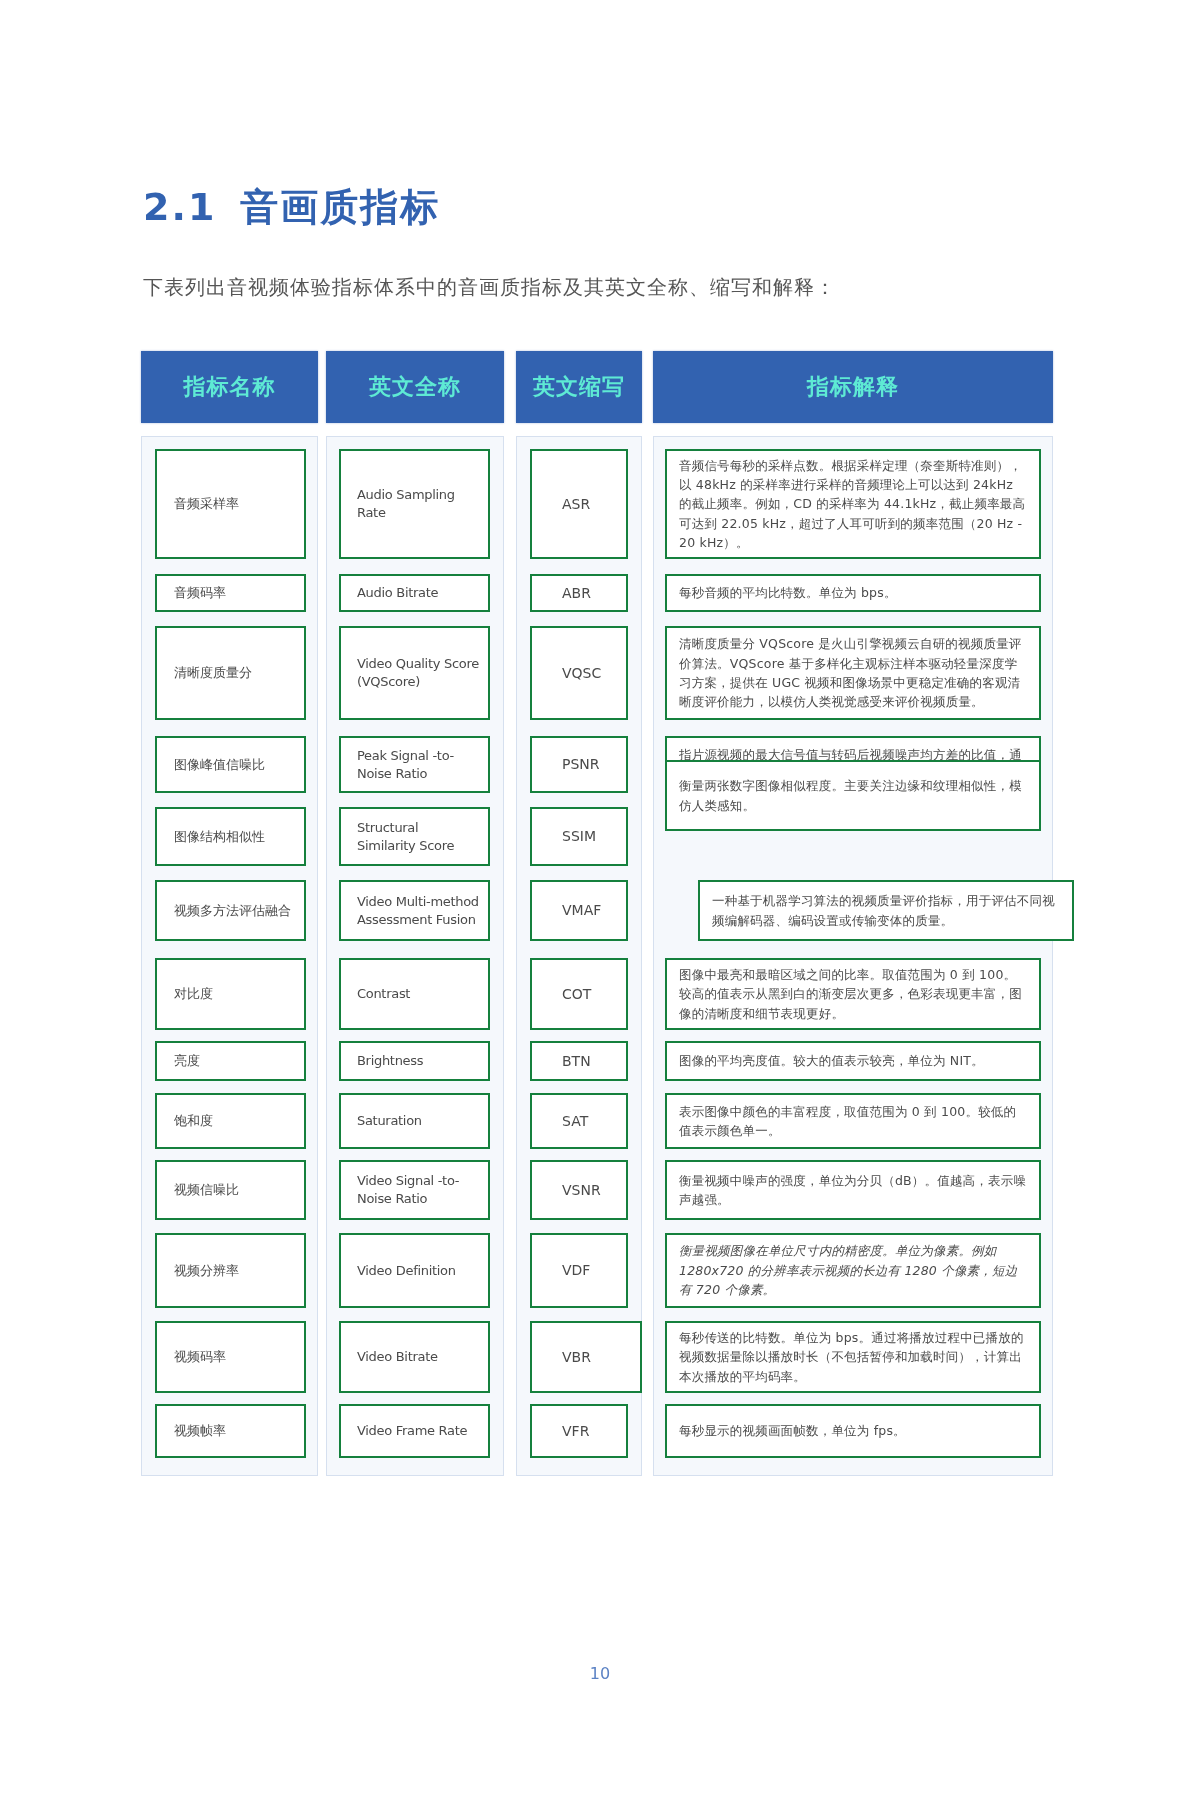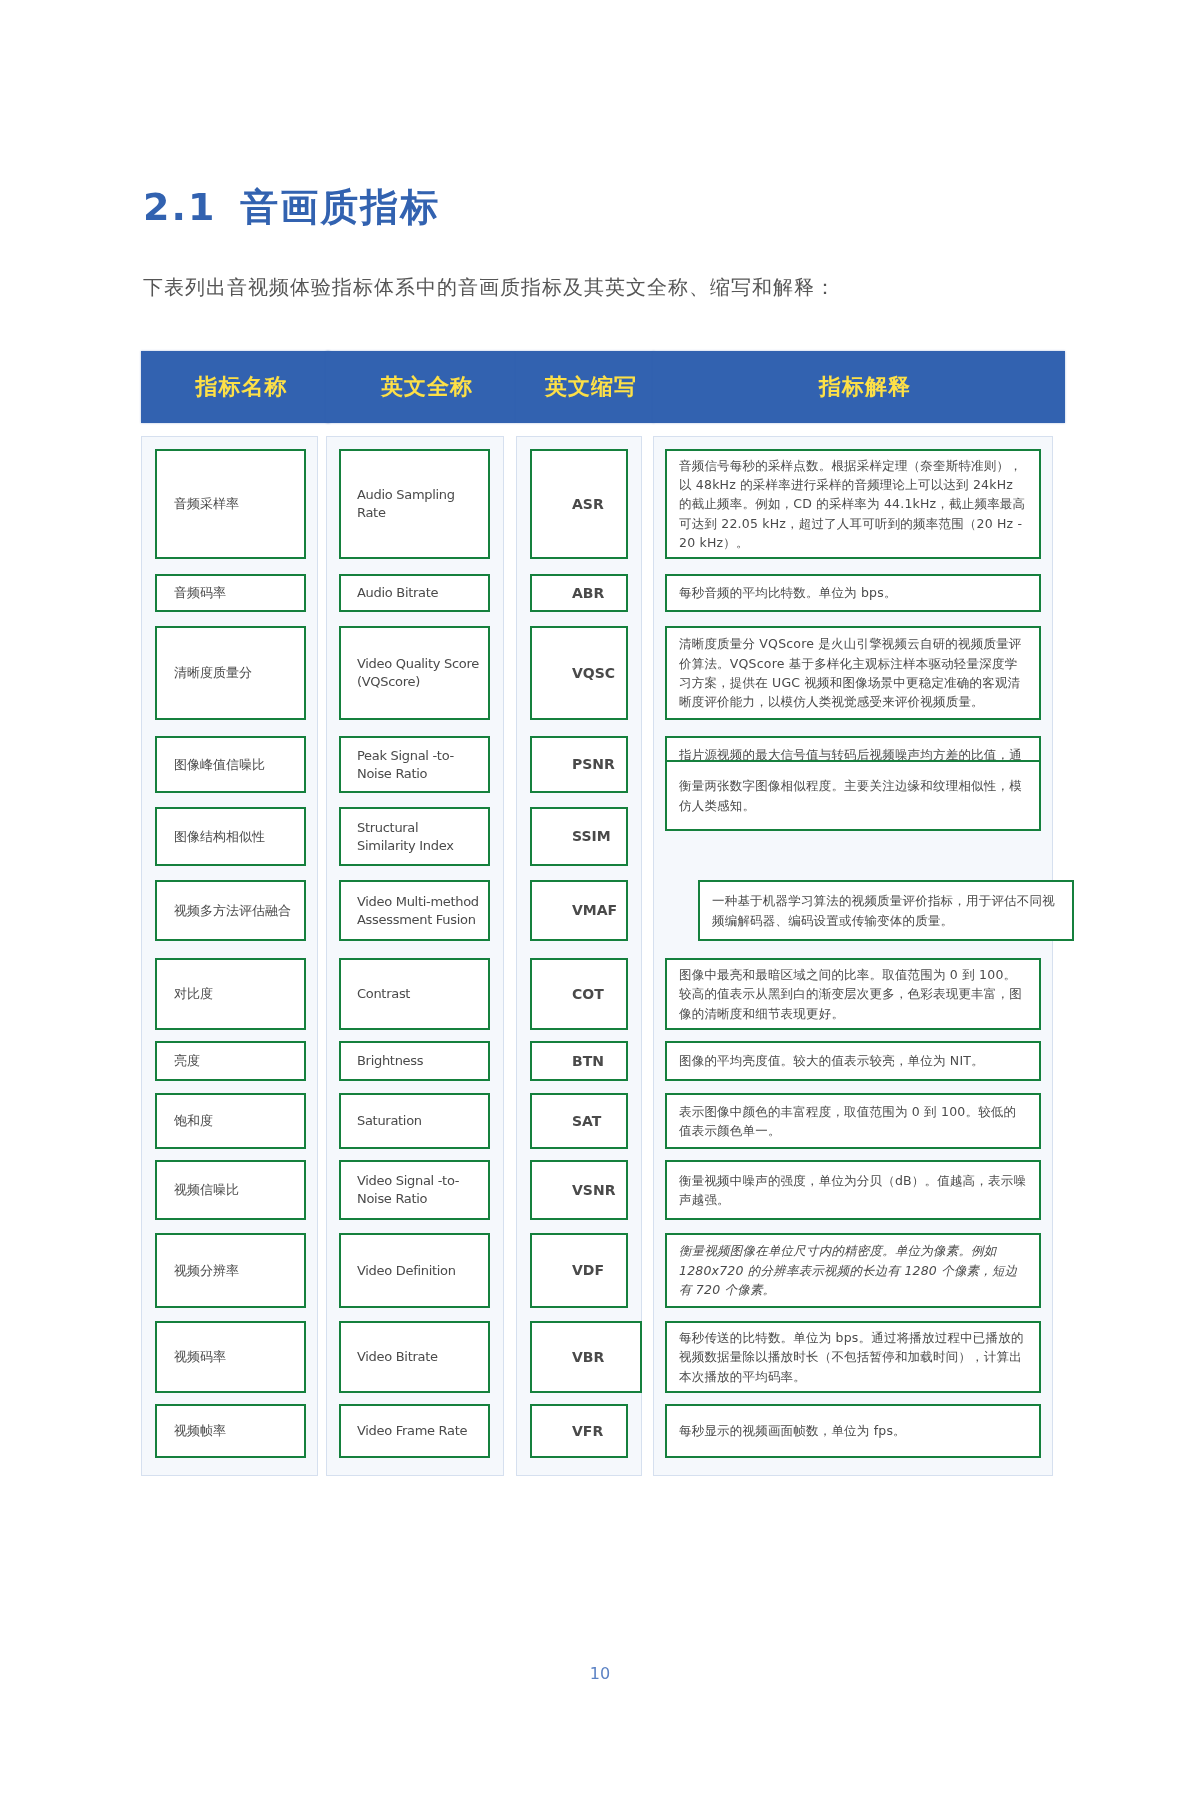--- a/index.html
+++ b/index.html
@@ -13,40 +13,39 @@
     font-size: 38px; font-weight: bold; color: #3262b0;
     letter-spacing: 2px; white-space: nowrap;
   }
   .title .num { margin-right: 24px; }
   .intro {
     position: absolute; left: 143px; top: 274px;
     font-size: 20px; color: #555555; letter-spacing: 1px; white-space: nowrap;
   }
   .header-cell {
     position: absolute; top: 351px; height: 72px;
-    background: #3262b0; color: #fde047;
+    background: #3262b0; color: #5eead4;
     font-size: 22px; font-weight: bold; letter-spacing: 1px;
     display: flex; align-items: center; justify-content: center;
     box-shadow: 0 0 2px rgba(50,98,176,0.4);
-    padding-left: 12px;
   }
   .col-frame {
     position: absolute; top: 436px; height: 1040px;
     background: #f5f8fc; border: 1px solid #d6e0ef;
     box-sizing: border-box;
   }
   .cell {
     position: absolute; background: #ffffff;
     border: 2px solid #15803d; box-sizing: border-box;
     display: flex; align-items: center;
     font-size: 13px; color: #4a4a4a; line-height: 1.35;
   }
   .cell.c1 { padding-left: 17px; }
   .cell.c2 { padding-left: 16px; padding-right: 8px; font-size: 13px; letter-spacing: -0.3px; }
-  .cell.c3 { padding-left: 40px; font-size: 14px; font-weight: bold; }
+  .cell.c3 { padding-left: 30px; font-size: 14px; }
   .cell.c4 { padding: 0 12px 0 12px; font-size: 12.5px; line-height: 1.55; letter-spacing: 0.2px; }
   .page-num {
     position: absolute; left: 0; width: 1200px; top: 1664px;
     text-align: center; font-size: 16px; color: #5b82c4;
   }
 </style>
 </head>
 <body>
 
 <div class="title">
@@ -111,21 +110,21 @@
     <div class="cell c3" style="left: 530px; top: 736px; width: 98px; height: 57px;">
       <span>PSNR</span>
     </div>
     <div class="cell c4" style="left: 665px; top: 736px; width: 376px; height: 57px;">
       <span>指片源视频的最大信号值与转码后视频噪声均方差的比值，通常用于衡量压缩后视频与片源相比的质量差异。</span>
     </div>
     <div class="cell c1" style="left: 155px; top: 807px; width: 151px; height: 59px;">
       <span>图像结构相似性</span>
     </div>
     <div class="cell c2" style="left: 339px; top: 807px; width: 151px; height: 59px;">
-      <span>Structural Similarity Index</span>
+      <span>Structural Similarity Score</span>
     </div>
     <div class="cell c3" style="left: 530px; top: 807px; width: 98px; height: 59px;">
       <span>SSIM</span>
     </div>
     <div class="cell c4" style="left: 665px; top: 760px; width: 376px; height: 71px;">
       <span>衡量两张数字图像相似程度。主要关注边缘和纹理相似性，模仿人类感知。</span>
     </div>
     <div class="cell c1" style="left: 155px; top: 880px; width: 151px; height: 61px;">
       <span>视频多方法评估融合</span>
     </div>

